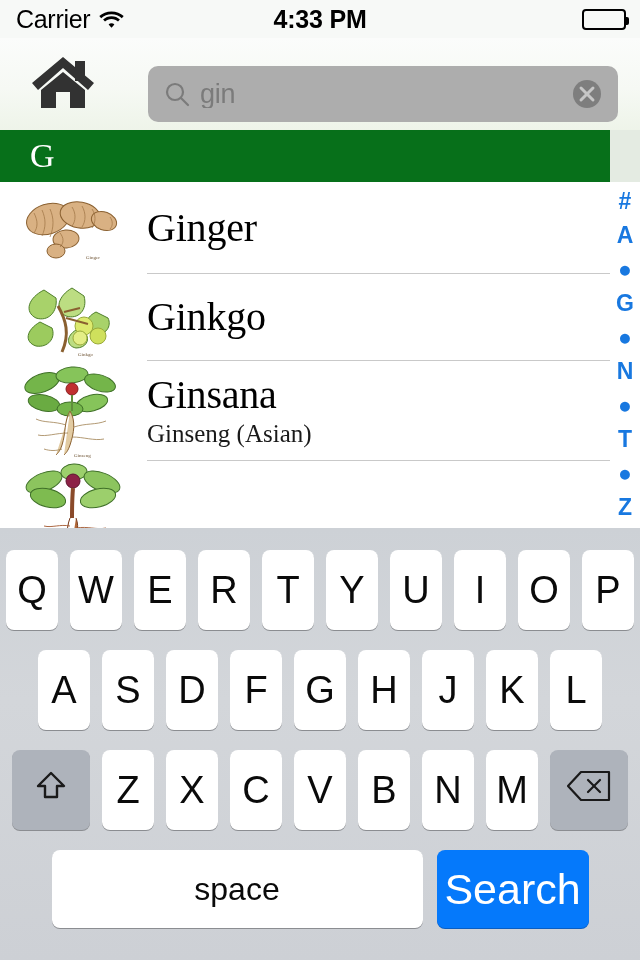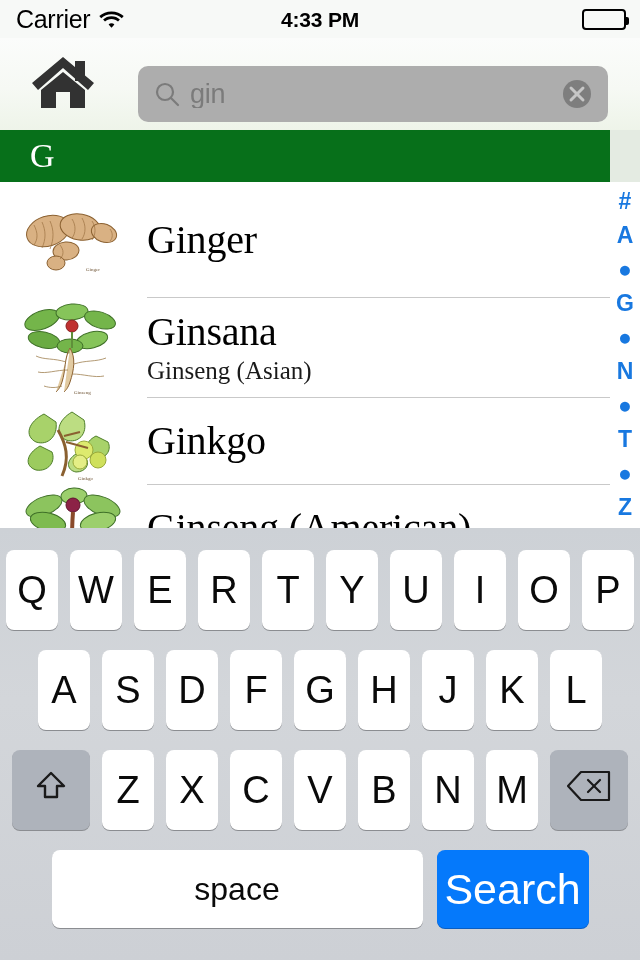--- a/index.html
+++ b/index.html
@@ -14,38 +14,38 @@
   
   .statusbar{
     position:absolute;left:0;top:0;width:640px;height:38px;
     background:#f7f9f7;
     display:flex;align-items:center;
   }
   .sb-left{position:absolute;left:16px;top:0;height:38px;display:flex;align-items:center;gap:9px;}
   .sb-carrier{font-size:25px;color:#000;letter-spacing:-0.3px;line-height:1;}
   .sb-wifi{width:25px;height:19px;position:relative;display:block;}
   .sb-center{position:absolute;left:0;top:0;width:640px;height:38px;display:flex;align-items:center;justify-content:center;}
-  .sb-time{font-size:21px;font-weight:bold;color:#000;letter-spacing:-0.2px;line-height:1;}
+  .sb-time{font-size:25px;font-weight:bold;color:#000;letter-spacing:-0.2px;line-height:1;}
   .sb-right{position:absolute;right:14px;top:0;height:38px;display:flex;align-items:center;}
   .battery{width:44px;height:21px;border:2px solid #000;border-radius:4px;position:relative;box-sizing:border-box;padding:2px;}
   .battery-fill{height:100%;background:#000;border-radius:1px;}
   .battery-cap{position:absolute;right:-5px;top:6px;width:3px;height:8px;background:#000;border-radius:0 2px 2px 0;}
 
   
   .navbar{
     position:absolute;left:0;top:38px;width:640px;height:92px;
     background:linear-gradient(to bottom,#fbfcfb 0%,#f6f9f4 55%,#eef4e9 100%);
     border-bottom:0;
   }
   .home-btn{
     position:absolute;left:28px;top:14px;width:70px;height:64px;
     display:flex;align-items:center;justify-content:center;cursor:pointer;
   }
   .search-field{
-    position:absolute;left:138px;top:56px;width:470px;height:56px;
+    position:absolute;left:148px;top:56px;width:470px;height:56px;
     transform:translateY(-28px);
     background:#adadad;border-radius:10px;
     display:flex;align-items:center;
   }
   .search-icon{margin-left:16px;width:26px;height:26px;flex:0 0 auto;display:block;}
   .search-value{
     margin-left:10px;font-size:27px;color:#7b7b7b;letter-spacing:-0.2px;
     line-height:1;flex:1 1 auto;white-space:nowrap;overflow:hidden;
   }
   .clear-btn{margin-right:14px;width:34px;height:34px;flex:0 0 auto;cursor:pointer;}
@@ -183,21 +183,21 @@
     </div>
   </div>
 
   <div class="section-header">
     <span class="section-header-label">G</span>
   </div>
   <div class="section-header-pad"></div>
 
   <div class="list">
 
-    <div class="row" style="height:116px;">
+    <div class="row" style="height:92px;">
       <div class="row-thumb">
         <svg width="120" height="74" viewBox="0 0 120 74">
           <g stroke="#8a6030" stroke-width="1" fill="#d9b183">
             <ellipse cx="34" cy="28" rx="22" ry="15" transform="rotate(-18 34 28)"></ellipse>
             <ellipse cx="66" cy="24" rx="20" ry="13" transform="rotate(10 66 24)"></ellipse>
             <ellipse cx="90" cy="30" rx="13" ry="9" transform="rotate(20 90 30)"></ellipse>
             <ellipse cx="52" cy="48" rx="13" ry="9" transform="rotate(-5 52 48)"></ellipse>
             <ellipse cx="42" cy="60" rx="9" ry="7"></ellipse>
           </g>
           <g stroke="#9a7040" stroke-width="0.8" fill="none" opacity="0.85">
@@ -208,20 +208,43 @@
             <path d="M68 15 C72 22 72 30 68 36"></path>
             <path d="M78 18 C82 24 82 31 78 37"></path>
             <path d="M46 42 C50 47 50 52 46 56"></path>
             <path d="M96 26 C99 30 99 35 96 38"></path>
           </g>
           <text x="72" y="68" font-size="5" fill="#6b5030" font-family="'Liberation Serif',serif">Ginger</text>
         </svg>
       </div>
       <div class="row-body">
         <span class="row-title">Ginger</span>
+      </div>
+    </div>
+
+    <div class="row" style="height:87px;">
+      <div class="row-thumb">
+        <svg width="120" height="80" viewBox="0 0 120 80">
+          <g stroke="#4f7f2a" stroke-width="1">
+            <path d="M30 12 C14 20 10 34 22 40 C34 44 44 34 42 20 Z" fill="#a8d26a"></path>
+            <path d="M58 10 C44 18 40 32 52 38 C64 42 74 32 70 18 Z" fill="#bcdd82"></path>
+            <path d="M26 44 C12 52 10 64 22 68 C34 70 42 60 38 50 Z" fill="#9ccb5e"></path>
+            <path d="M82 34 C70 40 68 52 80 56 C92 58 98 48 94 40 Z" fill="#a8d26a"></path>
+            <path d="M62 52 C52 58 52 68 62 70 C72 70 76 62 72 56 Z" fill="#bcdd82"></path>
+          </g>
+          <circle cx="70" cy="48" r="9" fill="#ddea6e" stroke="#9aaa3a" stroke-width="1"></circle>
+          <circle cx="84" cy="58" r="8" fill="#cfe05c" stroke="#9aaa3a" stroke-width="1"></circle>
+          <circle cx="66" cy="60" r="7" fill="#e4ee86" stroke="#9aaa3a" stroke-width="1"></circle>
+          <path d="M44 28 C52 42 56 56 48 74" stroke="#8a6030" stroke-width="3" fill="none"></path>
+          <path d="M52 40 L74 46 M50 34 L66 30" stroke="#8a6030" stroke-width="2" fill="none"></path>
+          <text x="64" y="78" font-size="5" fill="#6b5030" font-family="'Liberation Serif',serif">Ginkgo</text>
+        </svg>
+      </div>
+      <div class="row-body">
+        <span class="row-title">Ginkgo</span>
       </div>
     </div>
 
     <div class="row" style="height:100px;">
       <div class="row-thumb">
         <svg width="120" height="96" viewBox="0 0 120 96">
           <g stroke="#3f7028" stroke-width="1">
             <ellipse cx="28" cy="20" rx="18" ry="9" fill="#74b54a" transform="rotate(-20 28 20)"></ellipse>
             <ellipse cx="58" cy="12" rx="16" ry="8" fill="#86c45a" transform="rotate(-5 58 12)"></ellipse>
             <ellipse cx="86" cy="20" rx="16" ry="8" fill="#74b54a" transform="rotate(18 86 20)"></ellipse>
@@ -242,43 +265,20 @@
           </g>
           <text x="60" y="94" font-size="5" fill="#6b5030" font-family="'Liberation Serif',serif">Ginseng</text>
         </svg>
       </div>
       <div class="row-body">
         <span class="row-title">Ginsana</span>
         <span class="row-sub">Ginseng (Asian)</span>
       </div>
     </div>
 
-    <div class="row" style="height:87px;">
-      <div class="row-thumb">
-        <svg width="120" height="80" viewBox="0 0 120 80">
-          <g stroke="#4f7f2a" stroke-width="1">
-            <path d="M30 12 C14 20 10 34 22 40 C34 44 44 34 42 20 Z" fill="#a8d26a"></path>
-            <path d="M58 10 C44 18 40 32 52 38 C64 42 74 32 70 18 Z" fill="#bcdd82"></path>
-            <path d="M26 44 C12 52 10 64 22 68 C34 70 42 60 38 50 Z" fill="#9ccb5e"></path>
-            <path d="M82 34 C70 40 68 52 80 56 C92 58 98 48 94 40 Z" fill="#a8d26a"></path>
-            <path d="M62 52 C52 58 52 68 62 70 C72 70 76 62 72 56 Z" fill="#bcdd82"></path>
-          </g>
-          <circle cx="70" cy="48" r="9" fill="#ddea6e" stroke="#9aaa3a" stroke-width="1"></circle>
-          <circle cx="84" cy="58" r="8" fill="#cfe05c" stroke="#9aaa3a" stroke-width="1"></circle>
-          <circle cx="66" cy="60" r="7" fill="#e4ee86" stroke="#9aaa3a" stroke-width="1"></circle>
-          <path d="M44 28 C52 42 56 56 48 74" stroke="#8a6030" stroke-width="3" fill="none"></path>
-          <path d="M52 40 L74 46 M50 34 L66 30" stroke="#8a6030" stroke-width="2" fill="none"></path>
-          <text x="64" y="78" font-size="5" fill="#6b5030" font-family="'Liberation Serif',serif">Ginkgo</text>
-        </svg>
-      </div>
-      <div class="row-body">
-        <span class="row-title">Ginkgo</span>
-      </div>
-    </div>
-
     <div class="row" style="height:85px;">
       <div class="row-thumb">
         <svg width="120" height="84" viewBox="0 0 120 84">
           <g stroke="#3f7028" stroke-width="1">
             <ellipse cx="30" cy="20" rx="19" ry="9" fill="#8cc45e" transform="rotate(-22 30 20)"></ellipse>
             <ellipse cx="60" cy="10" rx="13" ry="8" fill="#9ccf6c" transform="rotate(-3 60 10)"></ellipse>
             <ellipse cx="88" cy="20" rx="19" ry="9" fill="#8cc45e" transform="rotate(22 88 20)"></ellipse>
             <ellipse cx="34" cy="36" rx="18" ry="9" fill="#7ebb50" transform="rotate(14 34 36)"></ellipse>
             <ellipse cx="84" cy="36" rx="18" ry="9" fill="#9ccf6c" transform="rotate(-14 84 36)"></ellipse>
           </g>
@@ -286,23 +286,20 @@
           <path d="M59 26 C58 38 58 48 58 56" stroke="#8a4a2a" stroke-width="4" fill="none"></path>
           <path d="M56 56 C52 66 54 76 50 82" stroke="#7a3f22" stroke-width="1" fill="#b36a3a"></path>
           <path d="M62 56 C66 66 62 76 58 82" stroke="#7a3f22" stroke-width="1" fill="#b36a3a"></path>
           <g stroke="#a3572e" stroke-width="0.9" fill="none">
             <path d="M56 64 C46 62 38 66 30 64"></path>
             <path d="M62 66 C74 64 82 68 92 66"></path>
             <path d="M54 74 C46 76 40 78 34 78"></path>
             <path d="M62 76 C72 78 80 78 88 78"></path>
           </g>
         </svg>
-      </div>
-      <div class="row-body">
-        <span class="row-title">Ginseng (American)</span>
       </div>
     </div>
 
   </div>
 
   <div class="index-bar">
     <span class="index-entry">#</span>
     <span class="index-entry">A</span>
     <span class="index-entry dot">●</span>
     <span class="index-entry">G</span>

